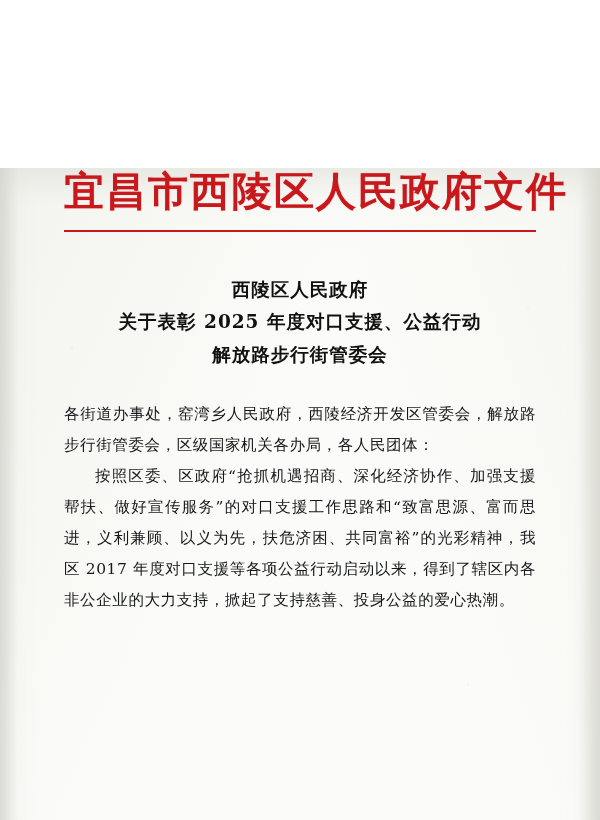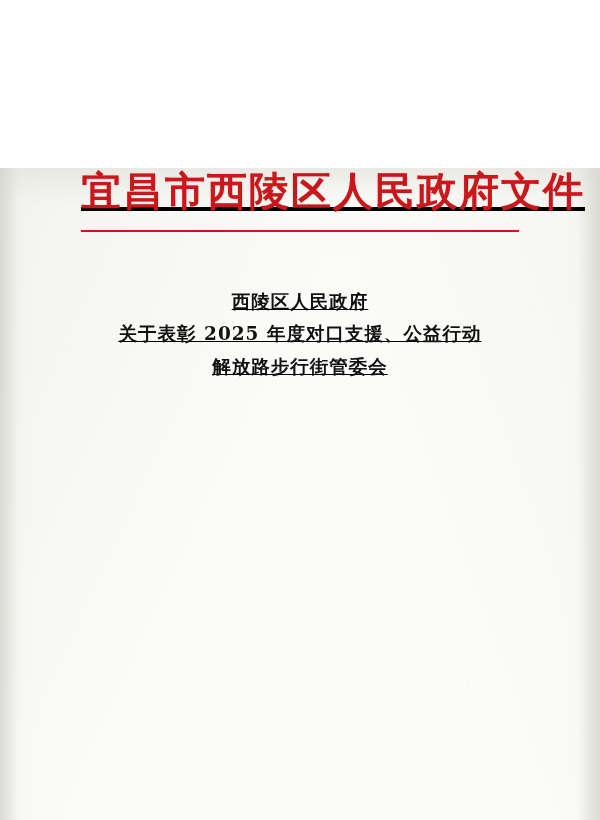--- a/index.html
+++ b/index.html
@@ -47,22 +47,21 @@
   .edge-top {
     position: absolute;
     left: 0; right: 0; top: 0;
     height: 40px;
     background: linear-gradient(to bottom, rgba(232,232,226,0.5), rgba(255,255,255,0));
   }
 
   .doc-body {
     position: relative;
     z-index: 2;
-    padding: 0 81px;
-    text-decoration: underline;
+    padding: 0 64px;
   }
 
   
   .masthead {
     margin-top: 168px;
     text-align: center;
     color: #c9181c;
     font-family: "DejaVu Serif", "Liberation Serif", serif;
     font-weight: 700;
     font-size: 40px;
@@ -82,21 +81,21 @@
 
   .red-rule {
     margin: 16px 0 0 0;
     height: 2px;
     background: #c9181c;
     width: 100%;
   }
 
   
   .title-block {
-    margin-top: 54px;
+    margin-top: 42px;
     text-align: center;
     color: #111;
     font-weight: 700;
     font-size: 18.5px;
     line-height: 1.75;
     letter-spacing: 1px;
   }
   .title-line {
     display: block;
   }
@@ -147,16 +146,20 @@
 
 
     <div class="red-rule"></div>
 
     <div class="title-block">
       <span class="title-line">西陵区人民政府</span>
       <span class="title-line">关于表彰 2025 年度对口支援、公益行动</span>
       <span class="title-line">解放路步行街管委会</span>
     </div>
 
+    <div class="content">
+      <p class="para">各街道办事处，窑湾乡人民政府，西陵经济开发区管委会，解放路步行街管委会，区级国家机关各办局，各人民团体：</p>
+      <p class="para indent">按照区委、区政府“抢抓机遇招商、深化经济协作、加强支援帮扶、做好宣传服务”的对口支援工作思路和“致富思源、富而思进，义利兼顾、以义为先，扶危济困、共同富裕”的光彩精神，我区 2017 年度对口支援等各项公益行动启动以来，得到了辖区内各非公企业的大力支持，掀起了支持慈善、投身公益的爱心热潮。</p>
+    </div>
 
   </div>
 
 </div>
 
 </body></html>

